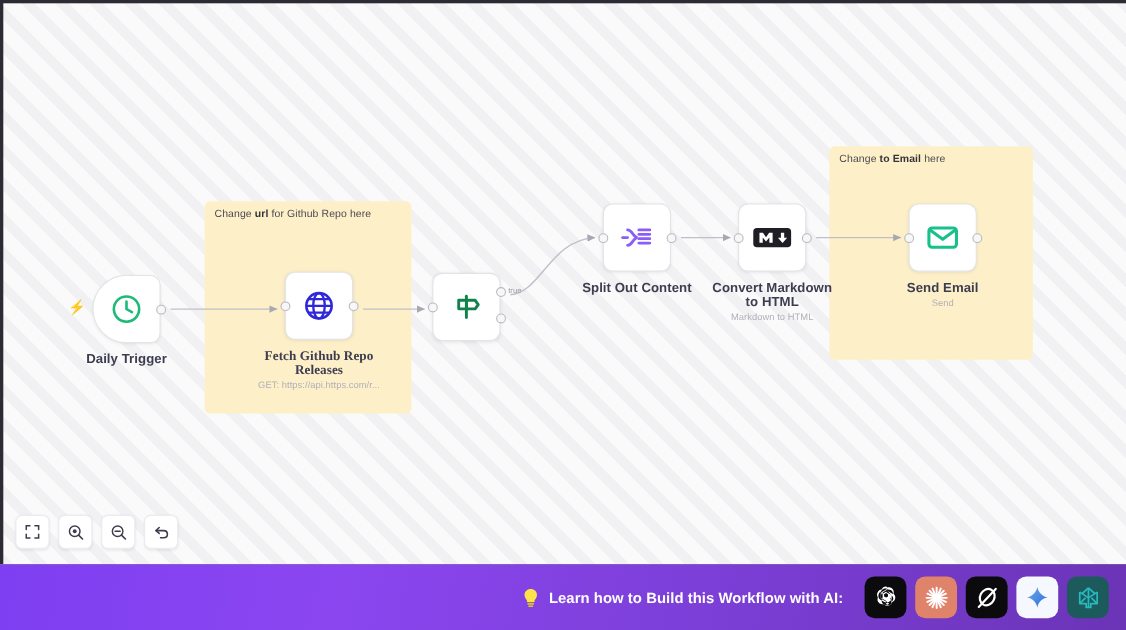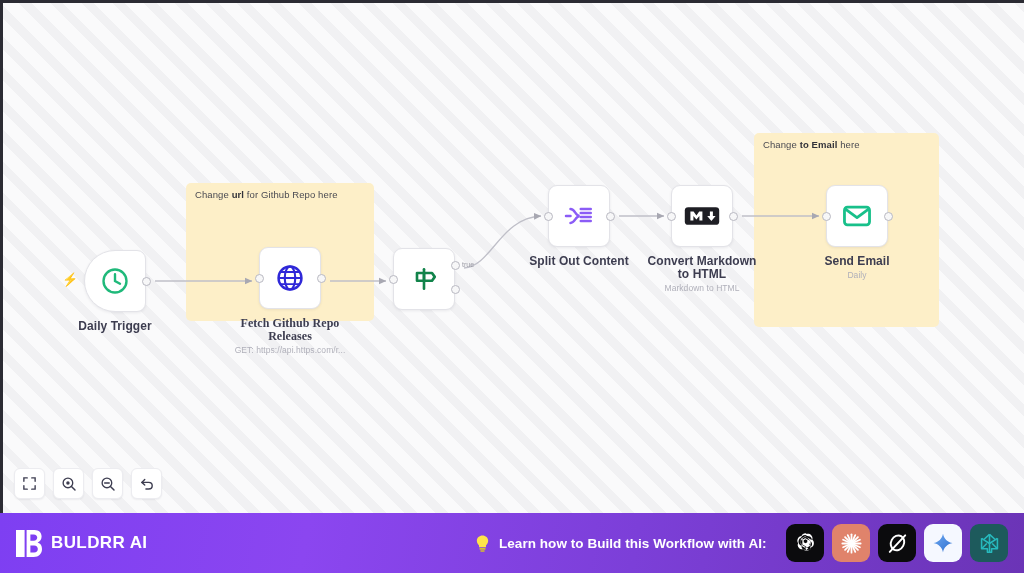--- a/index.html
+++ b/index.html
@@ -148,21 +148,21 @@
     display: flex; align-items: center; justify-content: center;
     cursor: pointer;
     overflow: hidden;
   }
 </style>
 </head>
 <body>
 
 <div id="canvas">
 
-  <div class="sticky" id="sticky-0" style="left: 186px; top: 183px; width: 188px; height: 138px; background: rgb(253, 239, 200);">
+  <div class="sticky" id="sticky-0" style="left: 186px; top: 183px; width: 188px; height: 193px; background: rgb(253, 239, 200);">
     <div class="sticky-text">
       <span>Change </span><b>url</b><span> for Github Repo here</span>
     </div>
   </div>
   <div class="sticky" id="sticky-1" style="left: 754px; top: 133px; width: 185px; height: 194px; background: rgb(253, 239, 200);">
     <div class="sticky-text">
       <span>Change </span><b>to Email</b><span> here</span>
     </div>
   </div>
 
@@ -245,21 +245,21 @@
 
   <div class="node" id="node-5" style="left: 826px; top: 185px;">
     <svg width="32" height="32" viewBox="0 0 24 24">
       <rect x="2.6" y="5.4" width="18.8" height="13.2" rx="2.2" fill="none" stroke="#18c08a" stroke-width="2.1"></rect>
       <path d="M3.6 7 L12 13.2 L20.4 7" fill="none" stroke="#18c08a" stroke-width="2.1" stroke-linecap="round" stroke-linejoin="round"></path>
     </svg>
   </div>
   <div class="port" id="p-5-in" style="left: 821.5px; top: 211.5px;"></div>
   <div class="port" id="p-5-out" style="left: 883.5px; top: 211.5px;"></div>
   <div class="node-label" id="lb-5" style="left: 797px; top: 255px; width: 120px;">Send Email</div>
-  <div class="node-sub" id="sb-5" style="left: 787px; top: 270px; width: 140px;">Daily</div>
+  <div class="node-sub" id="sb-5" style="left: 787px; top: 270px; width: 140px;">Send</div>
 
   <div id="toolbar">
     <div class="tool-btn">
       <svg width="15" height="15" viewBox="0 0 24 24">
         <g fill="none" stroke="#3d3d50" stroke-width="2.2" stroke-linecap="round">
           <path d="M3 8.4 L3 3 L8.4 3"></path>
             <path d="M15.6 3 L21 3 L21 8.4"></path>
           <path d="M21 15.6 L21 21 L15.6 21"></path>
             <path d="M8.4 21 L3 21 L3 15.6"></path>
         </g>
@@ -282,31 +282,20 @@
     <div class="tool-btn">
       <svg width="16" height="16" viewBox="0 0 24 24">
         <path d="M8.6 5.4 L4.2 9.6 L8.6 13.4" fill="none" stroke="#3d3d50" stroke-width="2.1" stroke-linecap="round" stroke-linejoin="round"></path>
         <path d="M4.4 9.6 L14.6 9.6 C18 9.6 19.8 12 19.8 14.6 C19.8 17.2 18 19.4 14.6 19.4 L10.4 19.4" fill="none" stroke="#3d3d50" stroke-width="2.1" stroke-linecap="round"></path>
       </svg>
     </div>
   </div>
 </div>
 
 <div id="bottombar" style="--brand: #7e3ff2;">
-  <div id="brand">
-    <div class="brand-mark">
-      <svg width="26" height="27" viewBox="0 0 26 27">
-        <rect x="0" y="0" width="8.6" height="27" fill="#ffffff"></rect>
-        <path d="M10.6 0 L18.5 0 C23 0 25.6 2.8 25.6 6.6 C25.6 9.4 24 11.6 21.6 12.6 C24.6 13.4 26 15.9 26 19 C26 23.6 22.8 27 17.6 27 L10.6 27 Z" fill="#ffffff"></path>
-        <path d="M14.4 4.4 L17.6 4.4 C20 4.4 21.2 5.7 21.2 7.6 C21.2 9.5 20 10.8 17.6 10.8 L14.4 10.8 Z" fill="#7e3ff2"></path>
-        <path d="M14.4 15.4 L18 15.4 C20.6 15.4 21.8 16.9 21.8 19 C21.8 21.1 20.6 22.6 18 22.6 L14.4 22.6 Z" fill="#7e3ff2"></path>
-      </svg>
-    </div>
-    <div class="brand-text">BULDRR AI</div>
-  </div>
 
   <div id="cta">
     <svg width="17" height="19" viewBox="0 0 24 26">
       <path d="M12 1.6 C7.4 1.6 4 5 4 9.2 C4 12.2 5.7 14.2 7.1 15.8 L7.1 18.4 L16.9 18.4 L16.9 15.8 C18.3 14.2 20 12.2 20 9.2 C20 5 16.6 1.6 12 1.6 Z" fill="#ffe34a"></path>
       <rect x="7.6" y="19.4" width="8.8" height="2.3" rx="1.1" fill="#d9bf2c"></rect>
       <rect x="8.8" y="22.6" width="6.4" height="2.2" rx="1.1" fill="#d9bf2c"></rect>
     </svg>
     <div id="cta-text">Learn how to Build this Workflow with AI:</div>
   </div>
 

